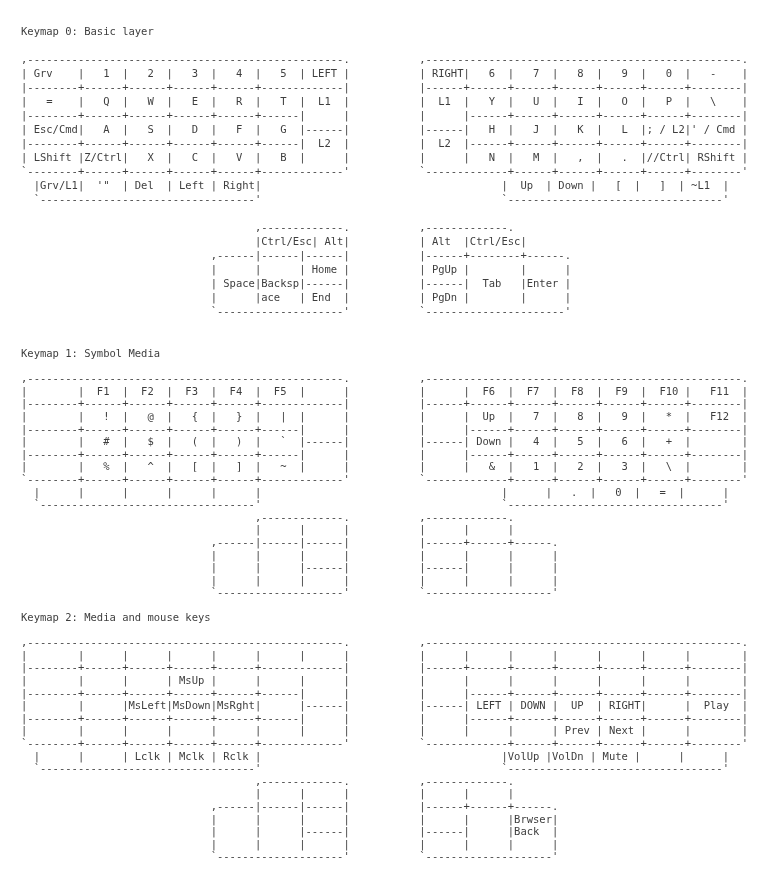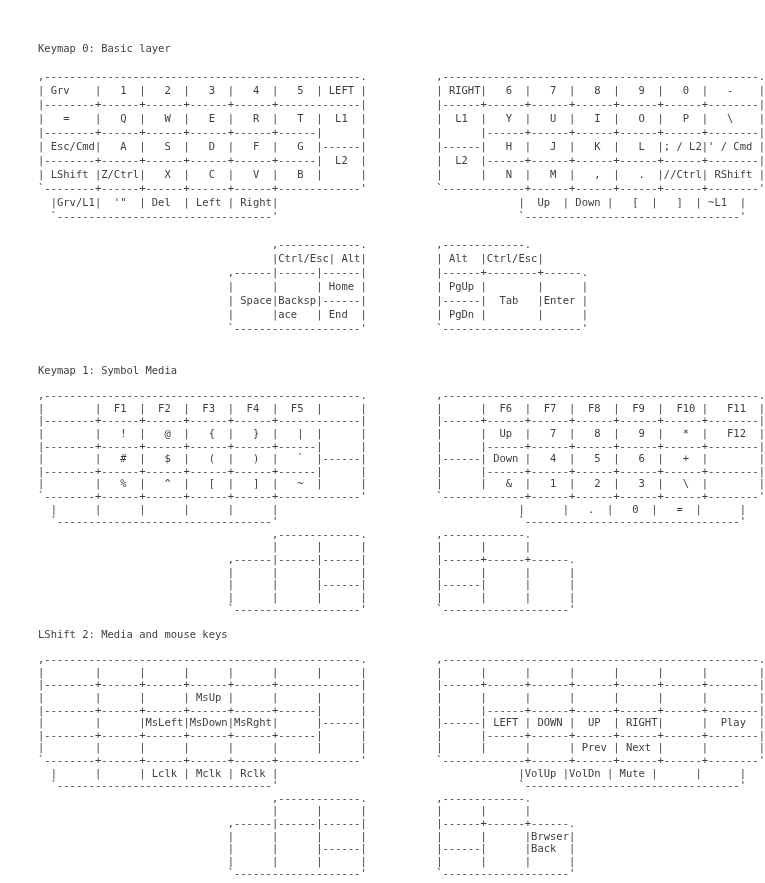--- a/index.html
+++ b/index.html
@@ -13,21 +13,21 @@
     position: relative;
     overflow: hidden;
   }
   .page {
     position: absolute;
     inset: 0;
   }
   pre.keymap {
     position: absolute;
     left: 21px;
-    margin: 17px;
+    margin: 0;
     font-family: "DejaVu Sans Mono", monospace;
     font-size: 10.5px;
     line-height: 14px;
     color: #3e3e3e;
     white-space: pre;
   }
   pre#keymap0-section { top: 24px; }
   pre#keymap1-section { top: 347px; line-height: 12.6px; }
   pre#keymap2-section { top: 611px; line-height: 12.6px; }
   .keymap-title { color: #3e3e3e; }
@@ -73,21 +73,21 @@
   |      |      |      |      |      |                                      |      |   .  |   0  |   =  |      |
   `----------------------------------'                                      `----------------------------------'
                                      ,-------------.           ,-------------.
                                      |      |      |           |      |      |
                               ,------|------|------|           |------+------+------.
                               |      |      |      |           |      |      |      |
                               |      |      |------|           |------|      |      |
                               |      |      |      |           |      |      |      |
                               `--------------------'           `--------------------'</span></pre>
 
-  <pre class="keymap" id="keymap2-section"><span class="keymap-title">LShift 2: Media and mouse keys</span>
+  <pre class="keymap" id="keymap2-section"><span class="keymap-title">Keymap 2: Media and mouse keys</span>
 
 <span>,--------------------------------------------------.           ,--------------------------------------------------.
 |        |      |      |      |      |      |      |           |      |      |      |      |      |      |        |
 |--------+------+------+------+------+-------------|           |------+------+------+------+------+------+--------|
 |        |      |      | MsUp |      |      |      |           |      |      |      |      |      |      |        |
 |--------+------+------+------+------+------|      |           |      |------+------+------+------+------+--------|
 |        |      |MsLeft|MsDown|MsRght|      |------|           |------| LEFT | DOWN |  UP  | RIGHT|      |  Play  |
 |--------+------+------+------+------+------|      |           |      |------+------+------+------+------+--------|
 |        |      |      |      |      |      |      |           |      |      |      | Prev | Next |      |        |
 `--------+------+------+------+------+-------------'           `-------------+------+------+------+------+--------'

